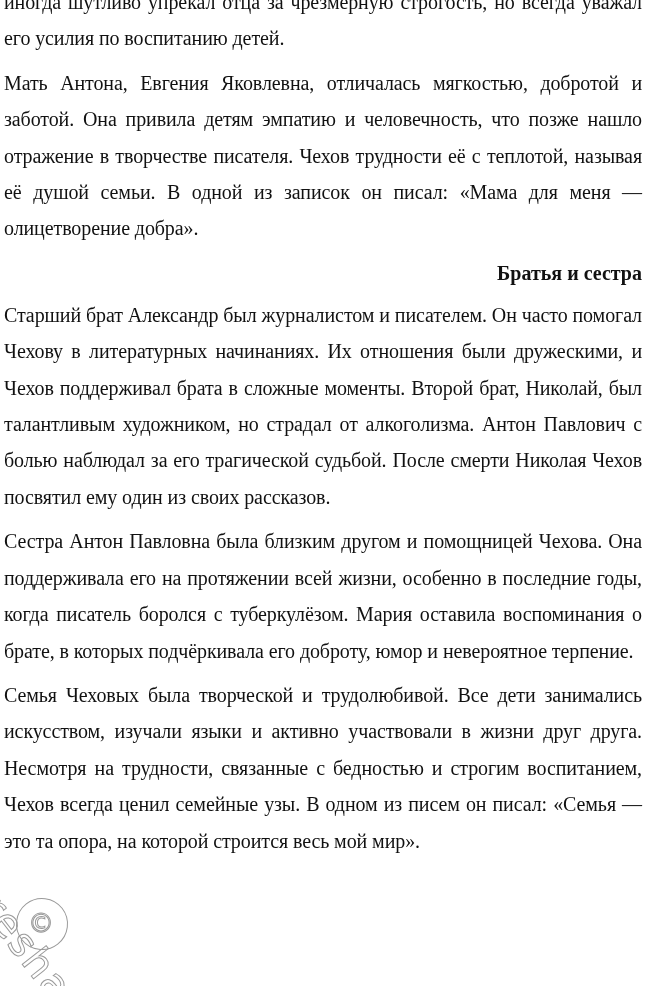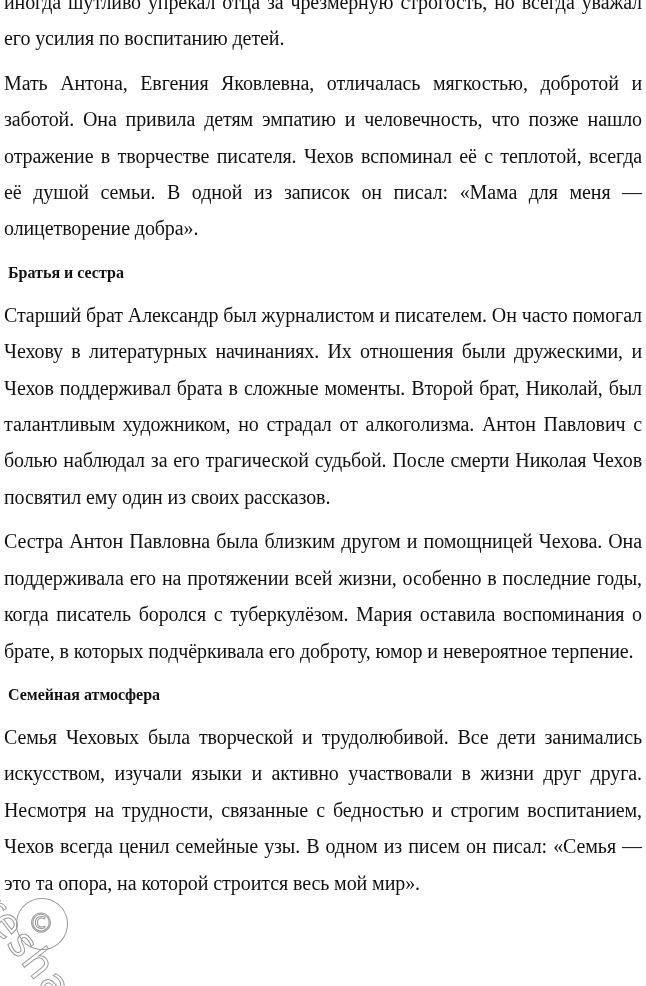--- a/index.html
+++ b/index.html
@@ -23,24 +23,25 @@
   }
   p {
     margin: 0 0 8px 0;
     font-size: 20px;
     line-height: 36.4px;
     text-align: justify;
     text-align-last: left;
     letter-spacing: -0.1px;
   }
   h2 {
-    margin: 0 0 6px 4px;
-    font-size: 16px;
+    margin: 0 0 6px 16px;
+    font-size: 20px;
     line-height: 36px;
     font-weight: bold;
+    text-align: right;
   }
   .watermark {
     position: absolute;
     left: 14px;
     top: 836px;
     width: 140px;
     height: 150px;
     pointer-events: none;
   }
   .watermark .wm-text {
@@ -78,27 +79,26 @@
     text-align: center;
     color: transparent;
     -webkit-text-stroke: 1px #9a9a9a;
   }
 </style>
 </head>
 <body>
 
 <div class="page">
   <p>иногда шутливо упрекал отца за чрезмерную строгость, но всегда уважал его усилия по воспитанию детей.</p>
-  <p>Мать Антона, Евгения Яковлевна, отличалась мягкостью, добротой и заботой. Она привила детям эмпатию и человечность, что позже нашло отражение в творчестве писателя. Чехов вспоминал её с теплотой, всегда её душой семьи. В одной из записок он писал: «Мама для меня — олицетворение добра».</p>
+  <p>Мать Антона, Евгения Яковлевна, отличалась мягкостью, добротой и заботой. Она привила детям эмпатию и человечность, что позже нашло отражение в творчестве писателя. Чехов трудности её с теплотой, называя её душой семьи. В одной из записок он писал: «Мама для меня — олицетворение добра».</p>
 
   <h2>Братья и сестра</h2>
   <p>Старший брат Александр был журналистом и писателем. Он часто помогал Чехову в литературных начинаниях. Их отношения были дружескими, и Чехов поддерживал брата в сложные моменты. Второй брат, Николай, был талантливым художником, но страдал от алкоголизма. Антон Павлович с болью наблюдал за его трагической судьбой. После смерти Николая Чехов посвятил ему один из своих рассказов.</p>
   <p>Сестра Антон Павловна была близким другом и помощницей Чехова. Она поддерживала его на протяжении всей жизни, особенно в последние годы, когда писатель боролся с туберкулёзом. Мария оставила воспоминания о брате, в которых подчёркивала его доброту, юмор и невероятное терпение.</p>
 
-  <h2>Семейная атмосфера</h2>
   <p>Семья Чеховых была творческой и трудолюбивой. Все дети занимались искусством, изучали языки и активно участвовали в жизни друг друга. Несмотря на трудности, связанные с бедностью и строгим воспитанием, Чехов всегда ценил семейные узы. В одном из писем он писал: «Семья — это та опора, на которой строится весь мой мир».</p>
 </div>
 
 <div class="watermark">
   <div class="wm-text">reshak.ru</div>
   <div class="wm-circle"></div>
   <div class="wm-circle-inner">©</div>
 </div>
 
 </body></html>

